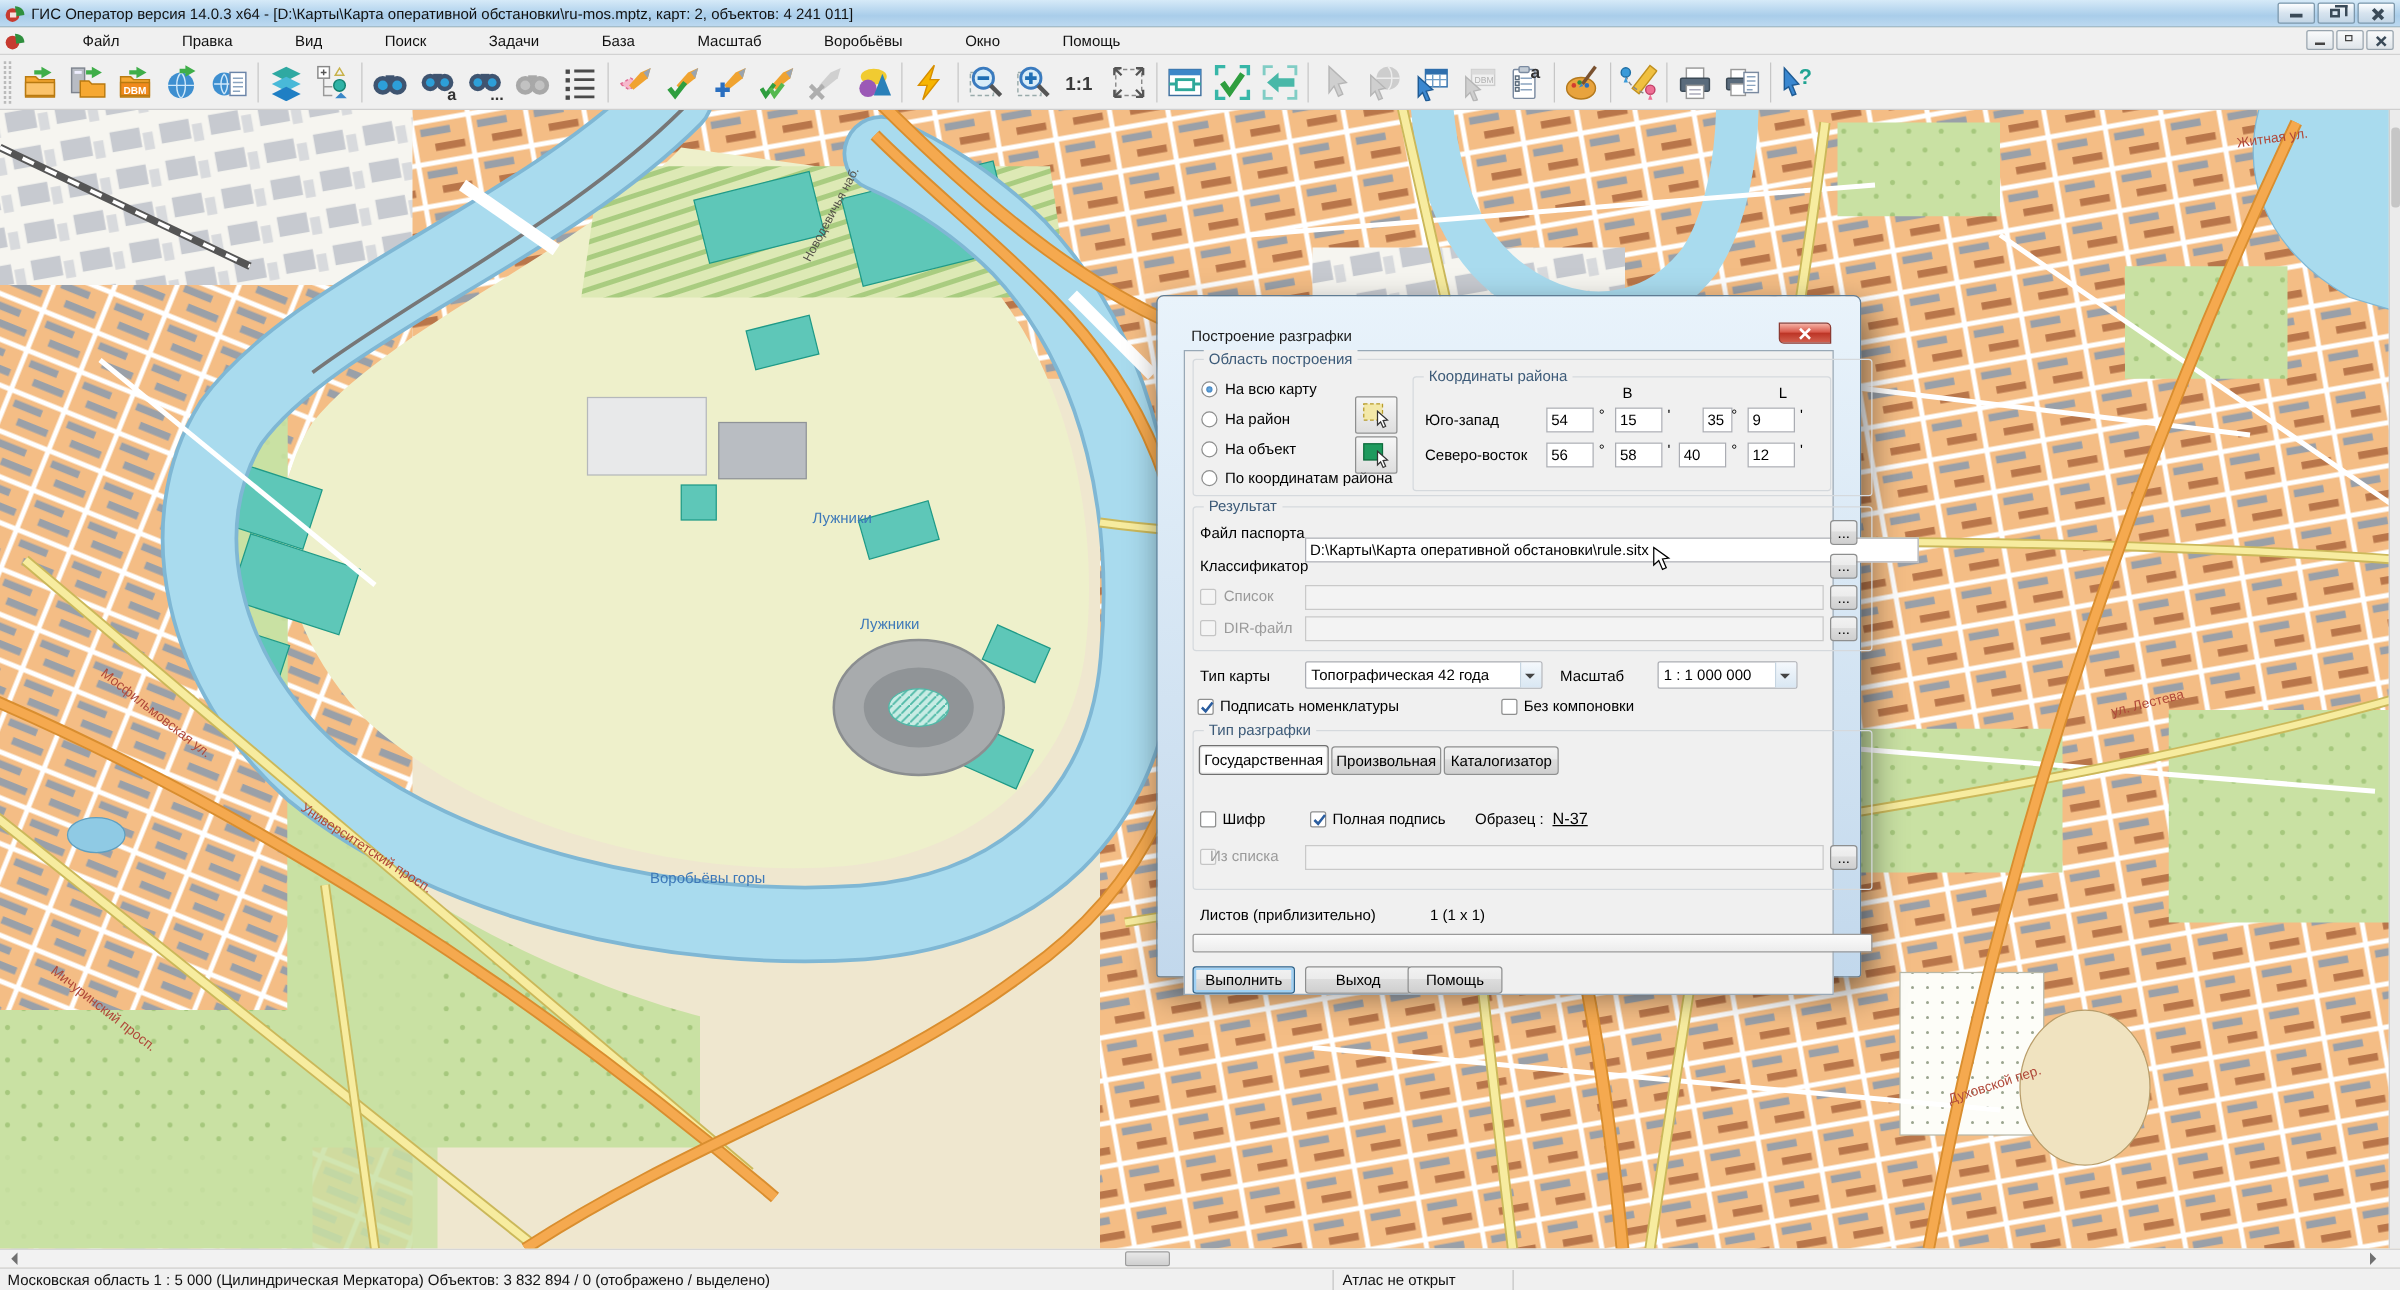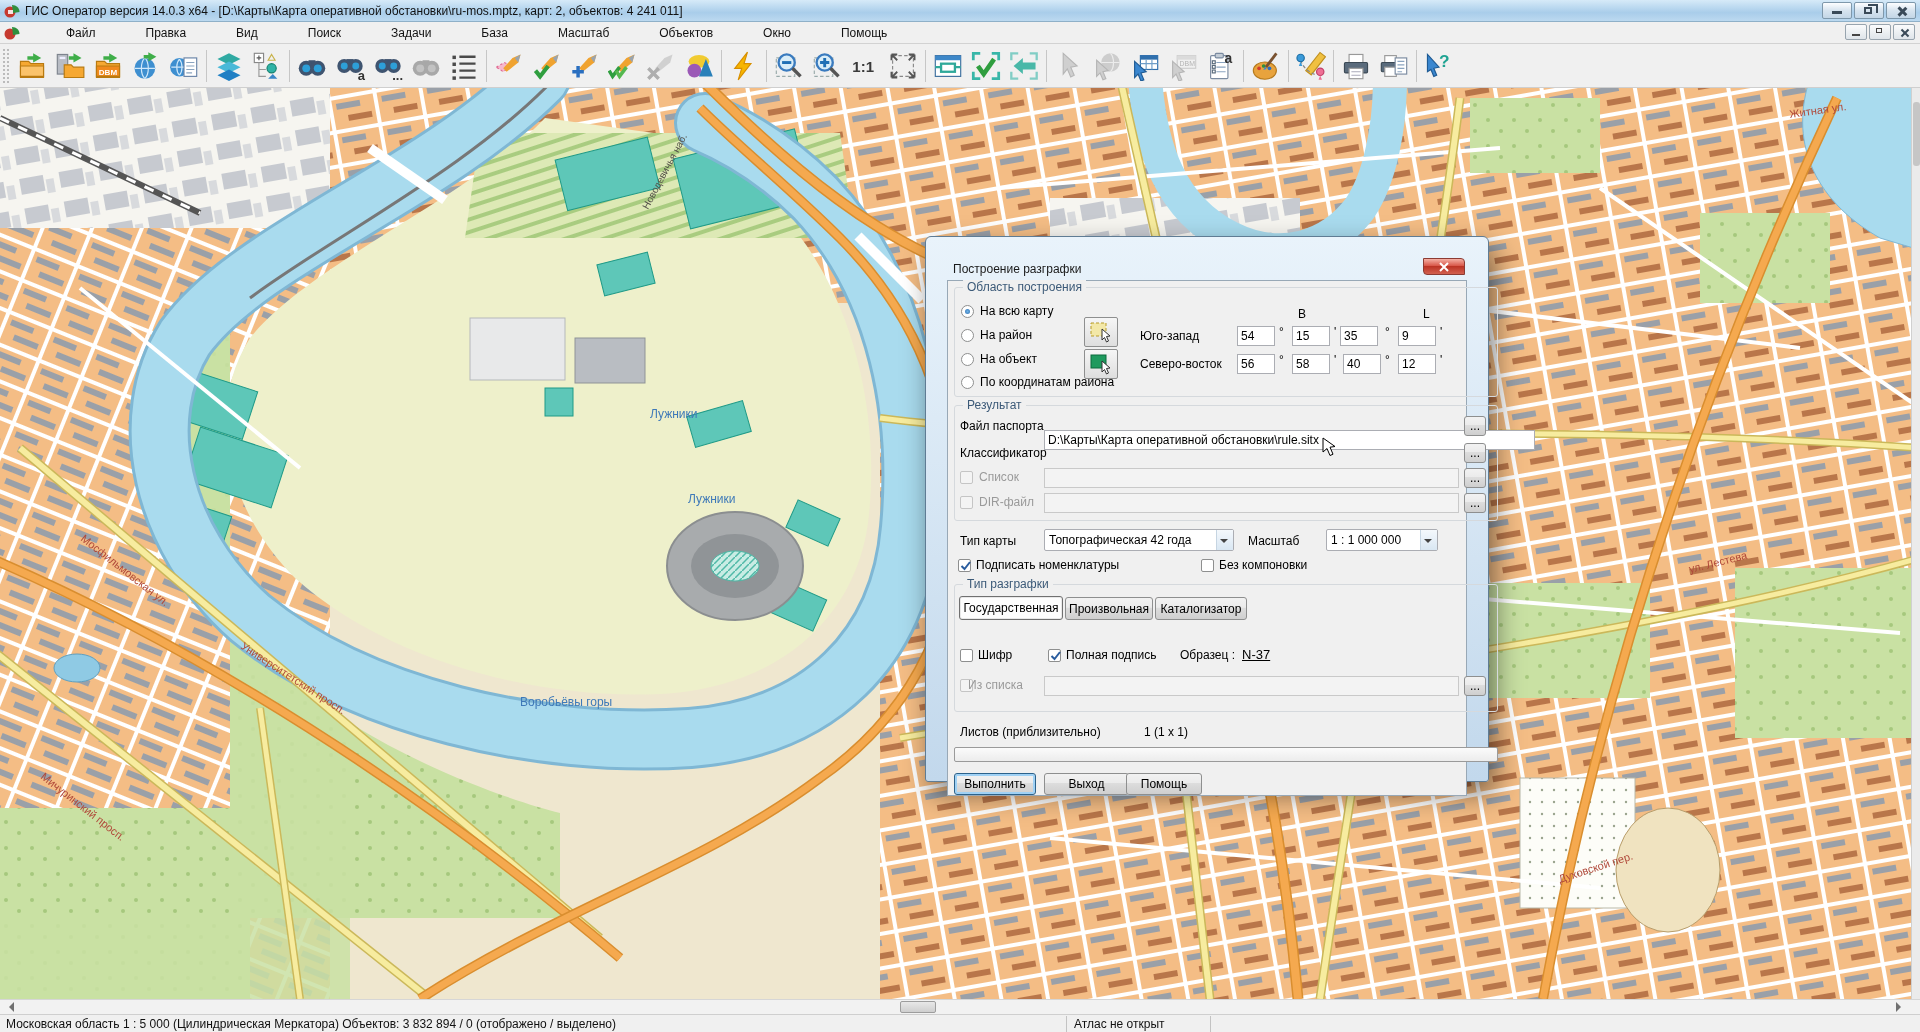--- a/index.html
+++ b/index.html
@@ -137,21 +137,21 @@
       <circle cx="6" cy="9" r="5.5" fill="#c63a2f"></circle>
       <path d="M8 2c4.5 0 7.5 3 7.5 7L9 10z" fill="#2f8f3e"></path>
     </svg>
     <span class="menu-item">Файл</span>
     <span class="menu-item">Правка</span>
     <span class="menu-item">Вид</span>
     <span class="menu-item">Поиск</span>
     <span class="menu-item">Задачи</span>
     <span class="menu-item">База</span>
     <span class="menu-item">Масштаб</span>
-    <span class="menu-item">Объектов</span>
+    <span class="menu-item">Воробьёвы</span>
     <span class="menu-item">Окно</span>
     <span class="menu-item">Помощь</span>
     <div class="mdibtns">
       <div class="mdibtn">
           <span class="g-min"></span>
         </div>
       <div class="mdibtn">
           <span class="g-res"></span>
         </div>
       <div class="mdibtn">
@@ -677,29 +677,32 @@
           <path d="M13 8l8 7-3.5.5 2 4.5-2 1-2-4.5L13 19z" fill="#fff" stroke="#333"></path>
         </svg>
       </div>
       <div class="ibtn" style="left:136px; top:68px">
         <svg width="24" height="22" viewBox="0 0 24 22">
           <rect x="2" y="2" width="15" height="13" fill="#1f9a5e" stroke="#0d6b3c"></rect>
           <path d="M13 8l8 7-3.5.5 2 4.5-2 1-2-4.5L13 19z" fill="#fff" stroke="#333"></path>
         </svg>
       </div>
 
+      <div class="grp" style="left:182px; top:20px; width:335px; height:92px">
+        <span class="grp-lbl">Координаты района</span>
+      </div>
       <span class="lab" style="left:350px; top:26px">B</span>
       <span class="lab" style="left:475px; top:26px">L</span>
 
       <span class="lab" style="left:192px; top:48px">Юго-запад</span>
       <div class="edit num" style="left:289px; top:45px; width:38px">54</div>
       <span class="lab" style="left:331px; top:44px">°</span>
       <div class="edit num" style="left:344px; top:45px; width:38px">15</div>
       <span class="lab" style="left:386px; top:44px">'</span>
-      <div class="edit num" style="left:392px; top:45px; width:38px">35</div>
+      <div class="edit num" style="left:414px; top:45px; width:24px">35</div>
       <span class="lab" style="left:437px; top:44px">°</span>
       <div class="edit num" style="left:450px; top:45px; width:38px">9</div>
       <span class="lab" style="left:492px; top:44px">'</span>
 
       <span class="lab" style="left:192px; top:76px">Северо-восток</span>
       <div class="edit num" style="left:289px; top:73px; width:38px">56</div>
       <span class="lab" style="left:331px; top:72px">°</span>
       <div class="edit num" style="left:344px; top:73px; width:38px">58</div>
       <span class="lab" style="left:386px; top:72px">'</span>
       <div class="edit num" style="left:395px; top:73px; width:38px">40</div>

